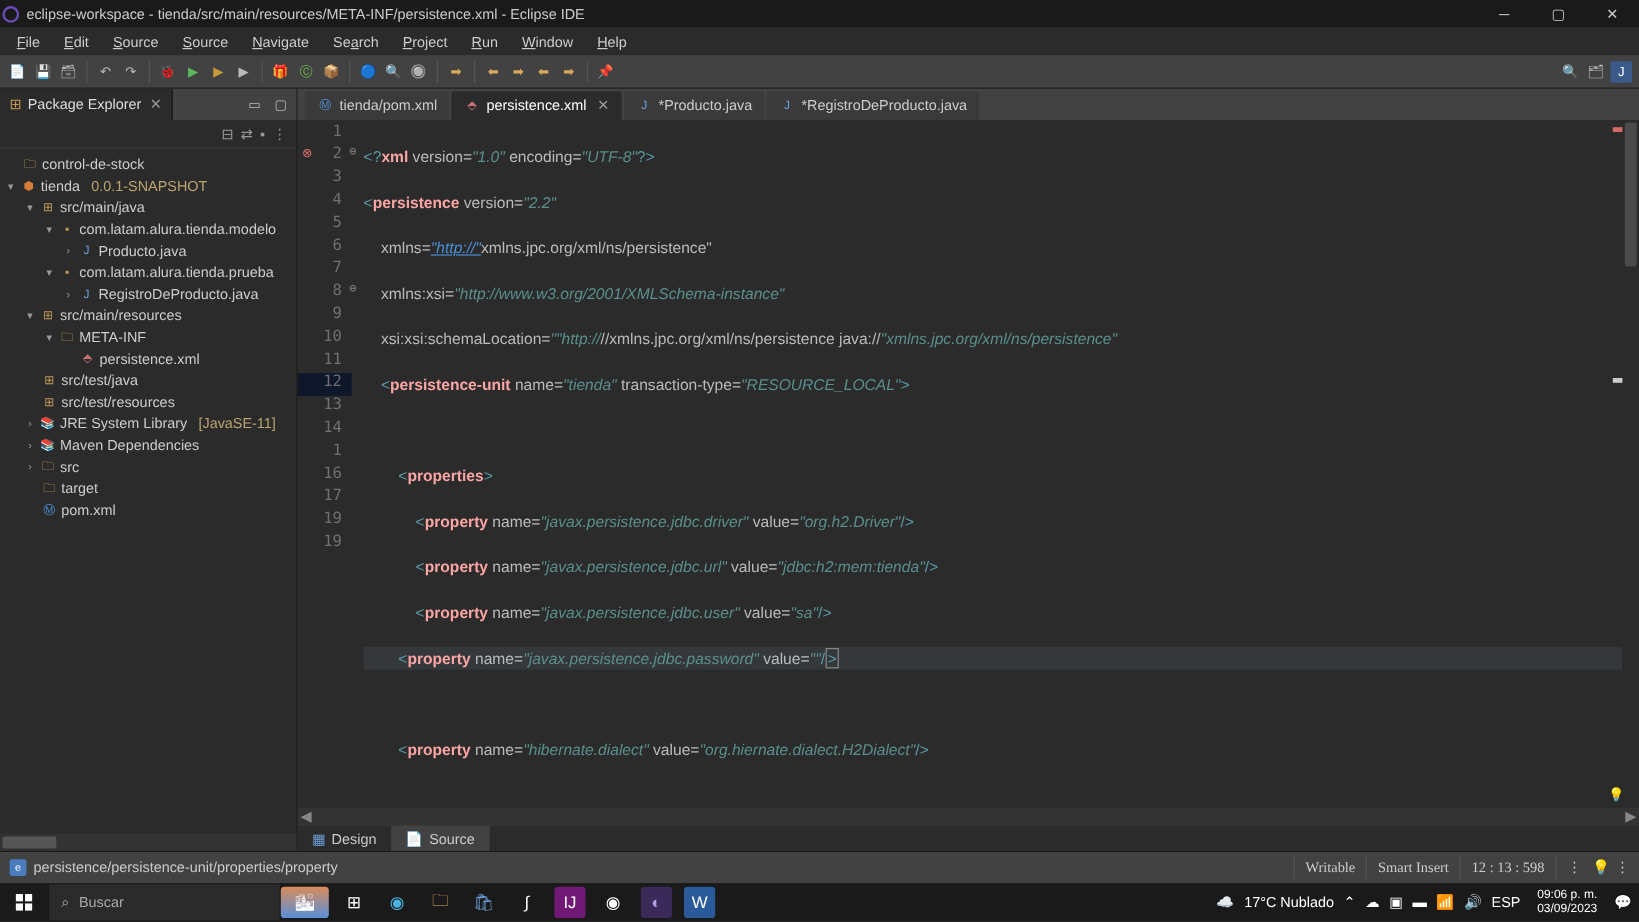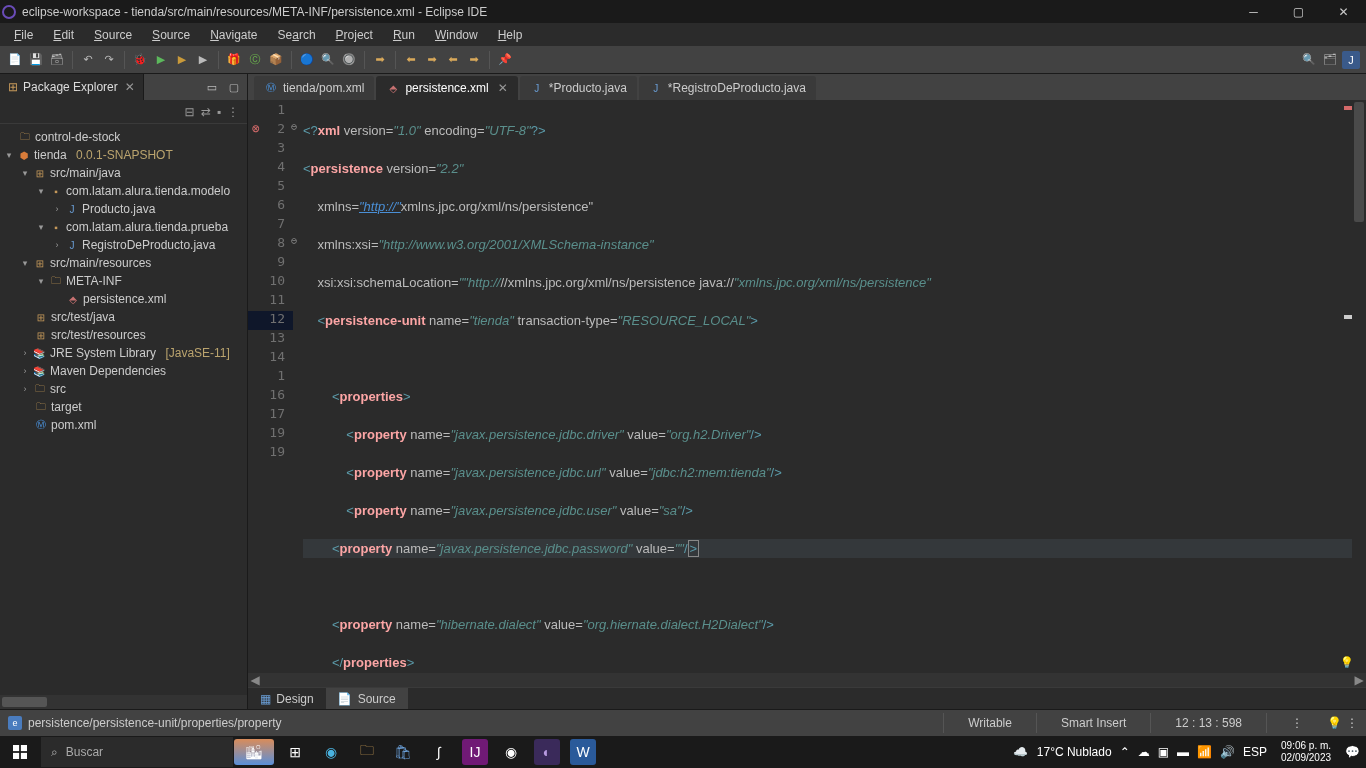--- a/index.html
+++ b/index.html
@@ -79,21 +79,21 @@
 .editor-hsb { height:14px; background:#333; display:flex; align-items:center; }
 .editor-hsb .arrow { width:14px; text-align:center; color:#888; }
 .editor-hsb .track { flex:1; }
 
 .design-tabs { height:22px; background:#2b2b2b; display:flex; border-top:1px solid #3a3a3a; }
 .dtab { padding:3px 12px; display:flex; align-items:center; gap:5px; color:#ccc; }
 .dtab.active { background:#424242; }
 
 
 .statusbar { height:27px; background:#424242; display:flex; align-items:center; padding:0 8px; color:#ccc; border-top:1px solid #1a1a1a; }
-.statusbar .cell { padding:0 24px; border-left:1px solid #555; height:20px; display:flex; align-items:center; }
+.statusbar .cell { padding:0 9px; border-left:1px solid #555; height:20px; display:flex; align-items:center;font-family:Liberation Serif, serif; }
 .statusbar .breadcrumb-icon { width:14px; height:14px; background:#4a7cbe; color:#fff; font-size:9px; display:flex; align-items:center; justify-content:center; margin-right:6px; border-radius:2px; }
 .statusbar .bulb { margin-left:auto; color:#e0b84a; }
 
 
 .taskbar { height:32px; background:#1a1a1a; display:flex; align-items:center; color:#fff; }
 .taskbar .start { width:40px; height:32px; display:flex; align-items:center; justify-content:center; }
 .taskbar .search { width:192px; height:30px; background:#2b2b2b; display:flex; align-items:center; padding:0 10px; gap:8px; color:#aaa; margin:0 1px; }
 .taskbar .tbicons { display:flex; align-items:center; gap:10px; margin-left:8px; }
 .taskbar .tbicon { width:26px; height:26px; display:flex; align-items:center; justify-content:center; font-size:14px; }
 .taskbar .tray { margin-left:auto; display:flex; align-items:center; gap:8px; padding-right:6px; }
@@ -311,21 +311,20 @@
 <div class="ln-row"><span class="t-attr">    xsi:xsi:schemaLocation=</span><span class="t-str">""http://</span><span class="t-attr">//xmlns.jpc.org/xml/ns/persistence java://</span><span class="t-str">"xmlns.jpc.org/xml/ns/persistence"</span></div>
 <div class="ln-row"><span class="t-bracket">    &lt;</span><span class="t-tag">persistence-unit</span><span class="t-attr"> name=</span><span class="t-str">"tienda"</span><span class="t-attr"> transaction-type=</span><span class="t-str">"RESOURCE_LOCAL"</span><span class="t-bracket">&gt;</span></div>
 <div class="ln-row"></div>
 <div class="ln-row"><span class="t-bracket">        &lt;</span><span class="t-tag">properties</span><span class="t-bracket">&gt;</span></div>
 <div class="ln-row"><span class="t-bracket">            &lt;</span><span class="t-tag">property</span><span class="t-attr"> name=</span><span class="t-str">"javax.persistence.jdbc.driver"</span><span class="t-attr"> value=</span><span class="t-str">"org.h2.Driver"</span><span class="t-bracket">/&gt;</span></div>
 <div class="ln-row"><span class="t-bracket">            &lt;</span><span class="t-tag">property</span><span class="t-attr"> name=</span><span class="t-str">"javax.persistence.jdbc.url"</span><span class="t-attr"> value=</span><span class="t-str">"jdbc:h2:mem:tienda"</span><span class="t-bracket">/&gt;</span></div>
 <div class="ln-row"><span class="t-bracket">            &lt;</span><span class="t-tag">property</span><span class="t-attr"> name=</span><span class="t-str">"javax.persistence.jdbc.user"</span><span class="t-attr"> value=</span><span class="t-str">"sa"</span><span class="t-bracket">/&gt;</span></div>
 <div class="ln-row highlight"><span class="t-bracket">        &lt;</span><span class="t-tag">property</span><span class="t-attr"> name=</span><span class="t-str">"javax.persistence.jdbc.password"</span><span class="t-attr"> value=</span><span class="t-str">""</span><span class="t-bracket">/</span><span class="cursor-box t-bracket">&gt;</span></div>
 <div class="ln-row"></div>
 <div class="ln-row"><span class="t-bracket">        &lt;</span><span class="t-tag">property</span><span class="t-attr"> name=</span><span class="t-str">"hibernate.dialect"</span><span class="t-attr"> value=</span><span class="t-str">"org.hiernate.dialect.H2Dialect"</span><span class="t-bracket">/&gt;</span></div>
-<div class="ln-row"><span class="t-bracket">        &lt;/</span><span class="t-tag">properties</span><span class="t-bracket">&gt;</span></div>
 
 
 
 
       </div>
       <div class="overview">
         <div class="m-err"></div>
           <div class="m-curr"></div>
           <div class="m-bulb">💡</div>
       </div>
@@ -395,17 +394,17 @@
     <span>17°C  Nublado</span>
     <span>⌃</span>
     <span>☁</span>
     <span>▣</span>
     <span>▬</span>
     <span>📶</span>
     <span>🔊</span>
     <span>ESP</span>
     <div class="clock">
       <div>09:06 p. m.</div>
-      <div>02/09/2023</div>
+      <div>03/09/2023</div>
     </div>
     <span>💬</span>
   </div>
 </div>
 
 </body></html>

